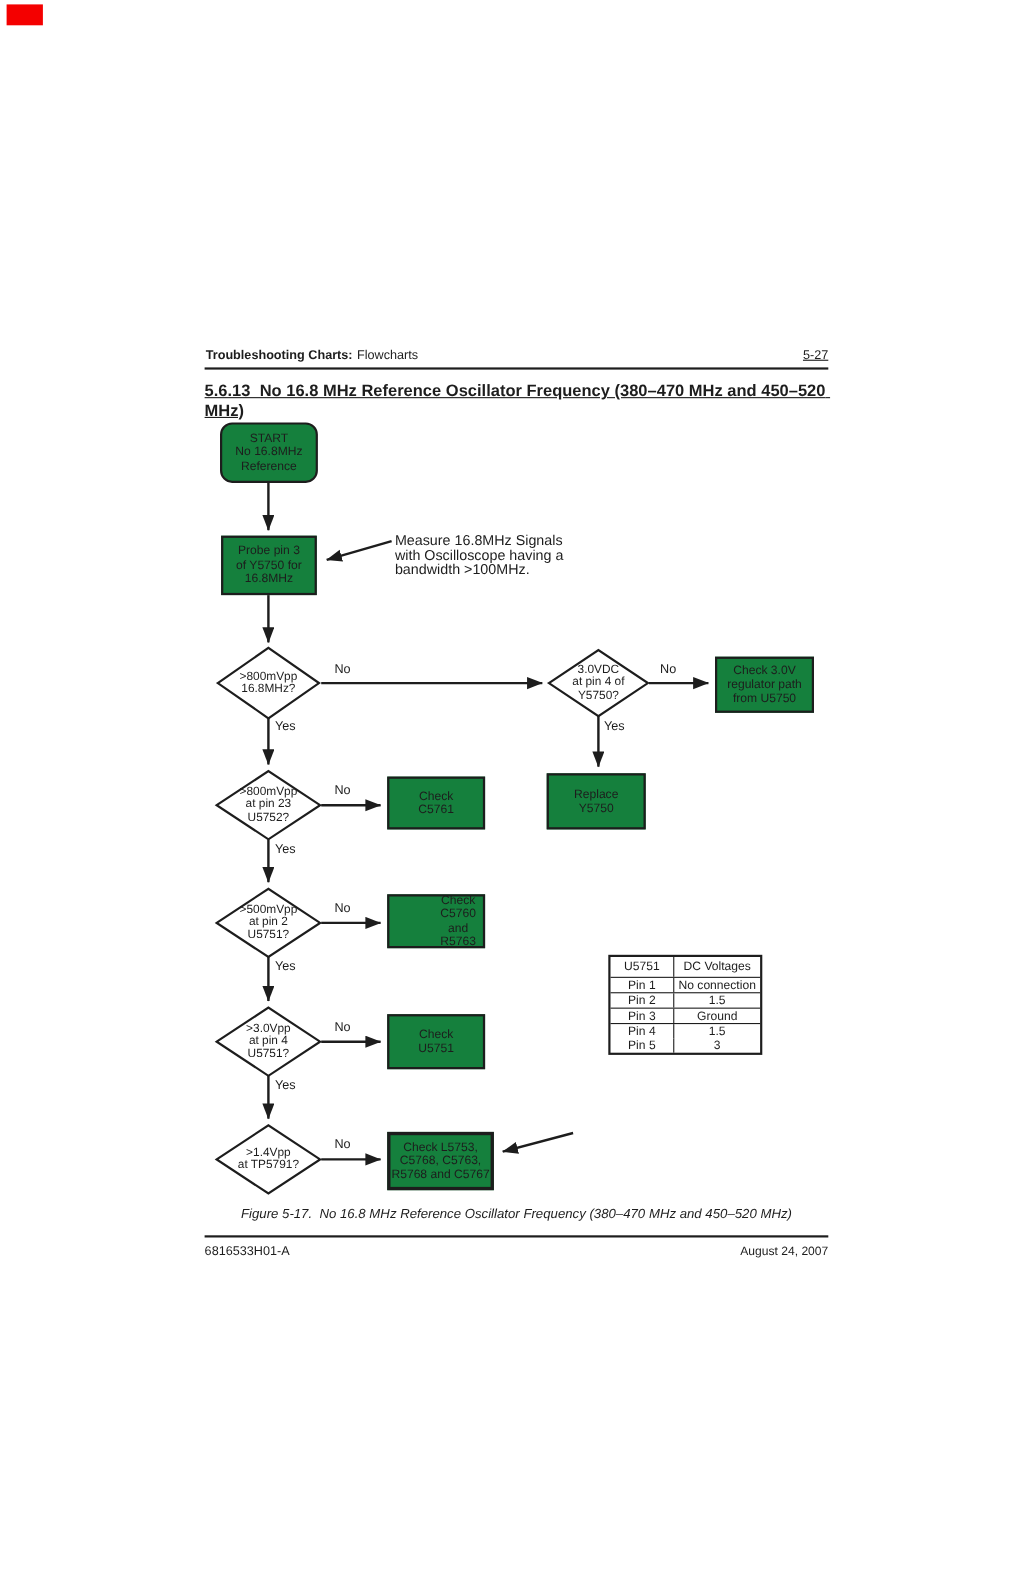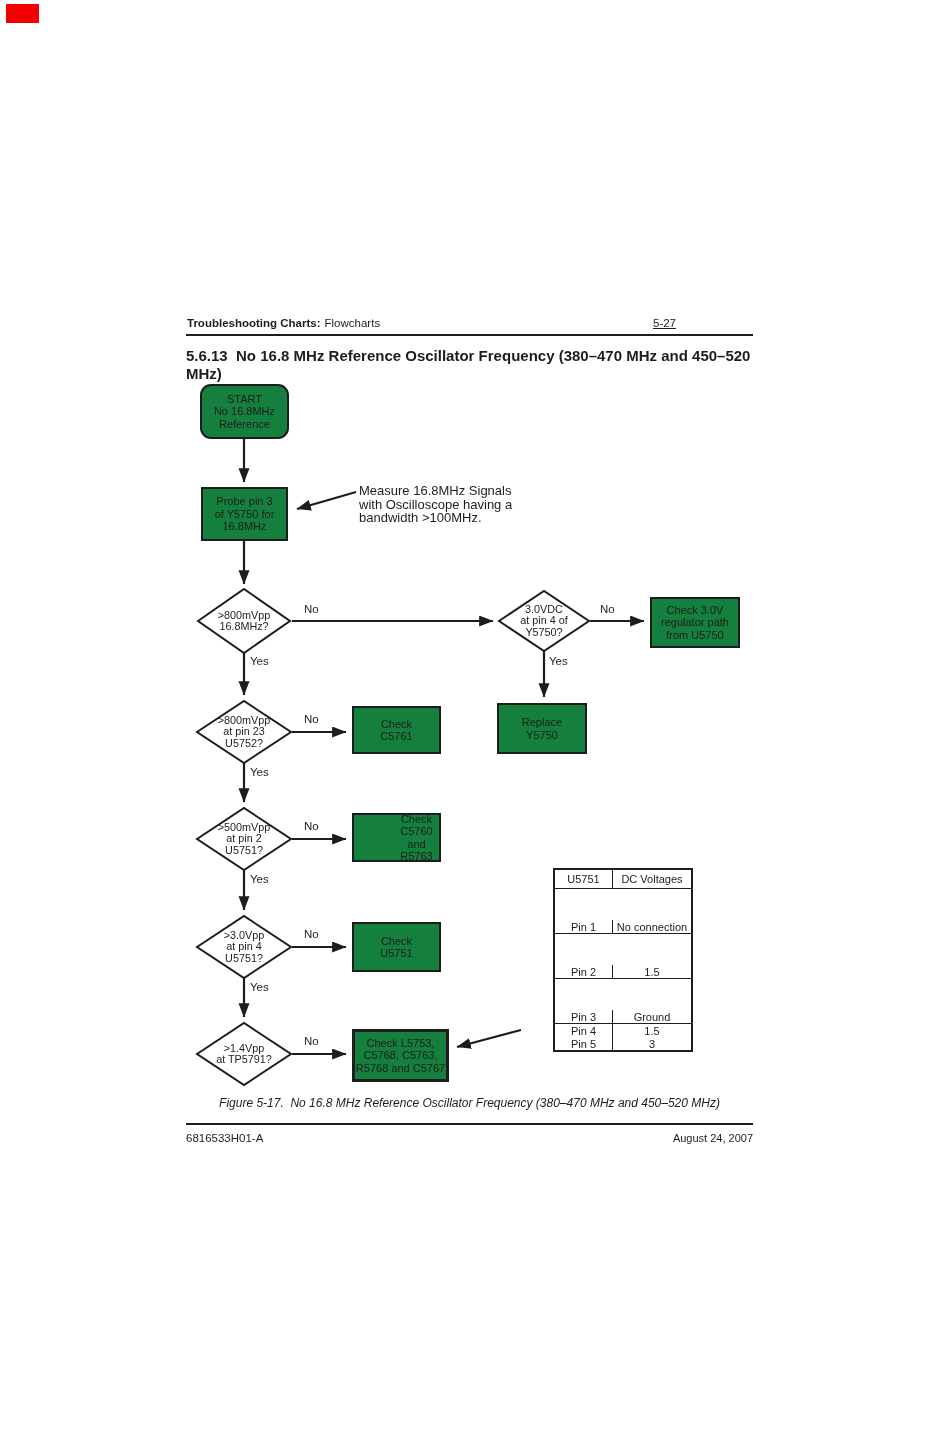--- a/index.html
+++ b/index.html
@@ -7,25 +7,25 @@
     position:relative;width:818px;height:1431px;background:#ffffff;
     font-family:"Liberation Sans","DejaVu Sans",sans-serif;color:#1d1d1d;
     overflow:hidden;
   }
   .abs{position:absolute;}
   .pre{white-space:pre-wrap;}
   
   .hdr-text{top:317px;left:187px;font-size:11.5px;}
   .hdr-bold{font-weight:bold;}
   .hdr-reg{margin-left:4px;}
-  .hdr-page{top:317px;left:653px;width:100px;text-align:left;font-size:11.5px;text-decoration:underline;}
+  .hdr-page{top:317px;left:653px;width:100px;text-align:right;font-size:11.5px;text-decoration:underline;}
   .rule{left:186px;width:567px;height:2px;background:#1d1d1d;}
   .hdr-rule{top:334px;}
   .ftr-rule{top:1123px;}
-  .sec-title{top:347px;left:186px;width:567px;font-size:15px;font-weight:bold;line-height:18px;}
+  .sec-title{top:347px;left:186px;width:567px;font-size:15px;font-weight:bold;line-height:18px;text-decoration:underline;}
   .caption{top:1096px;left:186px;width:567px;text-align:center;font-style:italic;font-size:12px;}
   .ftr-left{top:1132px;left:186px;font-size:11.5px;}
   .ftr-right{top:1132px;left:553px;width:200px;text-align:right;font-size:11px;}
   
   .node{
     border:2px solid #1d1d1d;background:#15803d;display:flex;align-items:center;justify-content:center;
     text-align:center;font-size:11px;line-height:12.5px;white-space:pre-line;box-sizing:border-box;
   }
   .start{left:200px;top:384px;width:89px;height:55px;border-radius:11px;}
   .probe{left:201px;top:487px;width:87px;height:54px;}
@@ -51,21 +51,21 @@
   .ann-note{left:525px;top:1024px;line-height:12.2px;}
   
   .vtable{left:553px;top:868px;width:140px;border:2px solid #1d1d1d;background:#fff;box-sizing:border-box;}
   .vrow{display:flex;box-sizing:border-box;border-bottom:1px solid #1d1d1d;}
   .vrow.last{border-bottom:none;}
   .vrow.nosep{border-bottom:none;}
   .vcell{box-sizing:border-box;display:flex;align-items:center;justify-content:center;font-size:11px;}
   .vc1{width:58px;border-right:1px solid #1d1d1d;}
   .vc2{flex:1;}
   .vhead{height:19px;}
-  .vr{height:14px;margin-top:31px;}
+  .vr{height:14px;}
   .vr4{height:13px;}
   .vr5{height:13px;}
   
   .corner-marker{left:6px;top:4px;width:33px;height:19px;}
   svg.lines{left:0;top:0;pointer-events:none;}
 </style>
 </head>
 <body>
 
 <div class="page">

